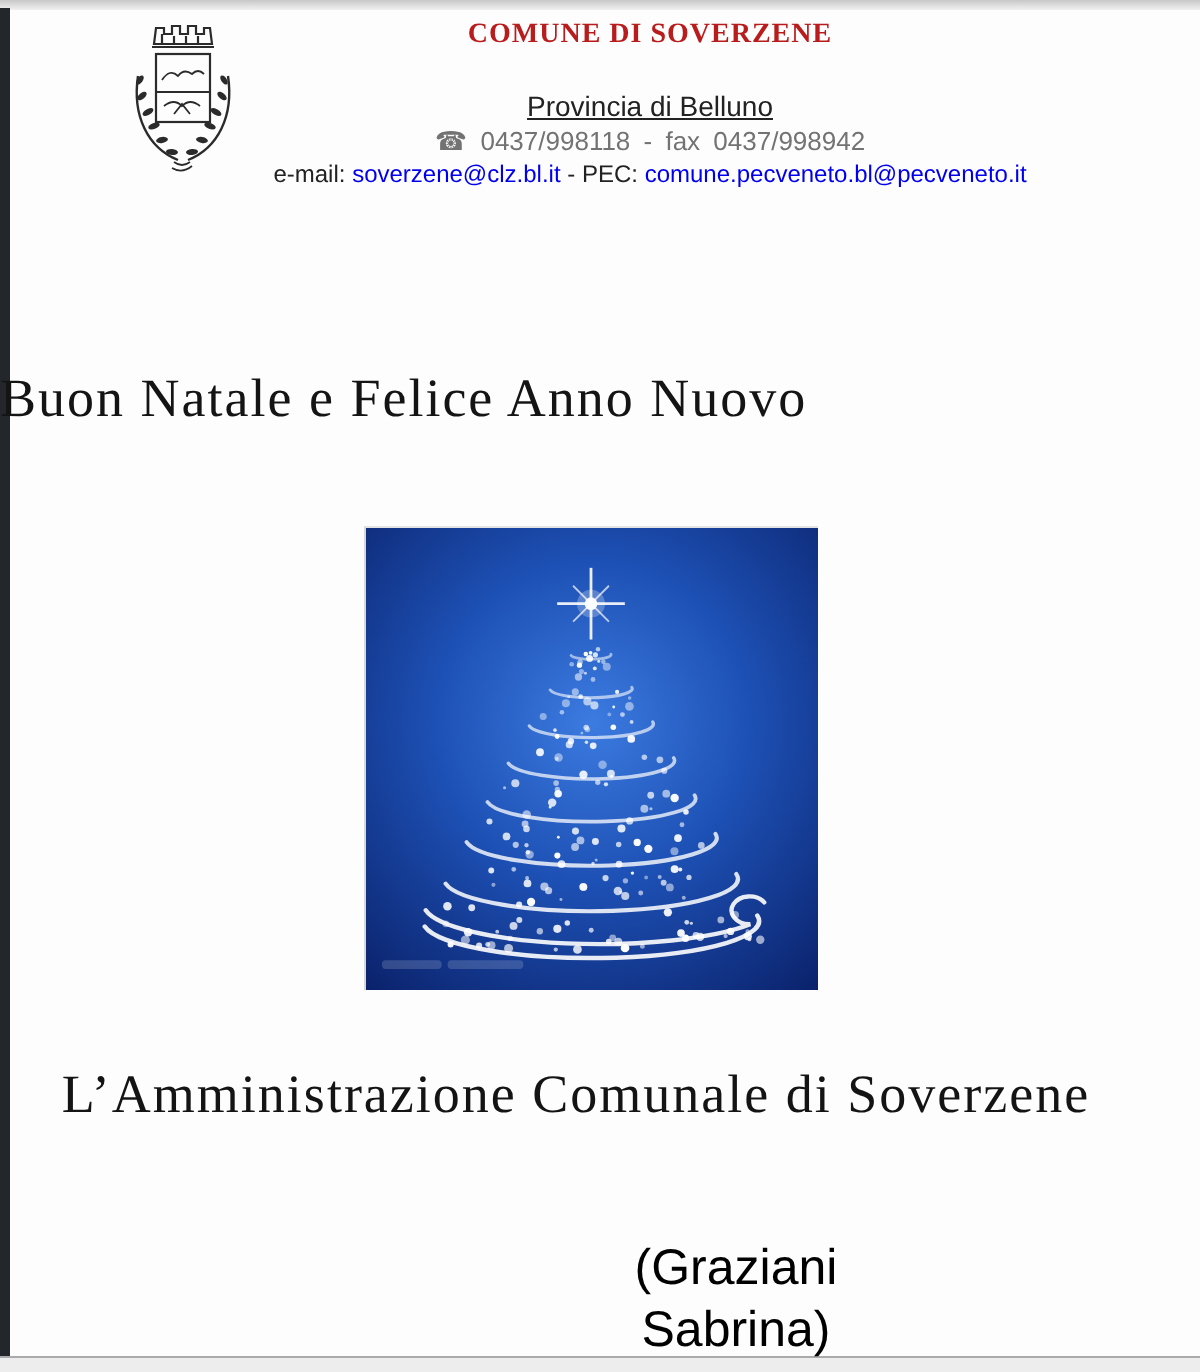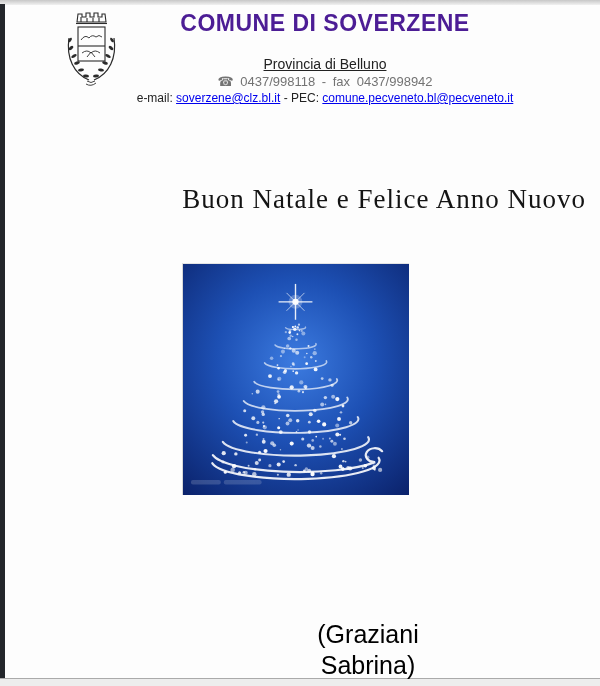--- a/index.html
+++ b/index.html
@@ -29,36 +29,37 @@
 
   
   .crest {
     position: absolute; left: 60px; top: 8px; width: 62px; height: 80px;
   }
   .header-text {
     position: absolute; left: 90px; top: 10px; width: 470px;
     text-align: center; color: #1a1a1a;
   }
   .header-title {
-    font-size: 23px; font-weight: bold; letter-spacing: 0.5px;
-    color: #4c1d95;
+    font-size: 14px; font-weight: bold; letter-spacing: 0.5px;
+    color: #b91c1c;
+    font-family: Liberation Serif, serif;
   }
   .header-subtitle { font-size: 14px; margin-top: 19px; color: #222222; text-decoration: underline; }
   .header-phone { font-size: 13px; margin-top: 2px; color: #737373; word-spacing: 3px; }
   .header-contact { font-size: 12px; margin-top: 2px; color: #222222; }
-  .header-contact a { color: #0000EE; text-decoration: underline; cursor: pointer; }
+  .header-contact a { color: #0000EE; cursor: pointer; }
 
   
   .fancy {
     font-family: "Liberation Serif", "DejaVu Serif", serif;
     color: #141414; letter-spacing: 1px;
   }
   .greeting {
     position: absolute; top: 184px; left: 0; width: 586px;
-    text-align: right; font-size: 27px;
+    text-align: left; font-size: 27px;
   }
   .org-line {
     position: absolute; top: 532px; left: 0; width: 576px;
     text-align: center; font-size: 27px;
   }
   .signature-block {
     position: absolute; top: 619px; left: 268px; width: 200px;
     text-align: center; font-size: 25px; line-height: 31px;
   }
 
@@ -327,18 +328,19 @@
         <line x1="122" y1="29" x2="104" y2="47" stroke="#ffffff" stroke-width="0.9" opacity="0.7"></line>
       </g>
 
       <g opacity="0.16">
         <rect x="8" y="217" width="30" height="4.5" rx="2" fill="#ffffff"></rect>
         <rect x="41" y="217" width="38" height="4.5" rx="2" fill="#ffffff"></rect>
       </g>
     </svg>
   </div>
 
+  <div class="org-line fancy">L’Amministrazione Comunale di Soverzene</div>
 
   <div class="signature-block">
     <div>(Graziani Sabrina)</div>
   </div>
 
 </div>
 
 </body></html>

